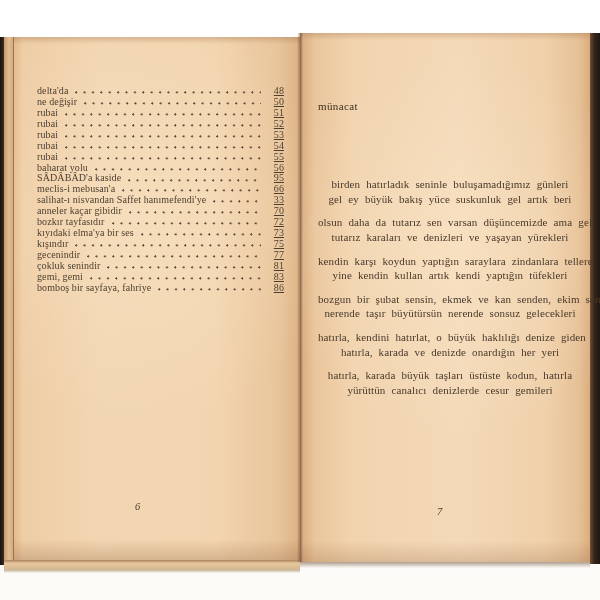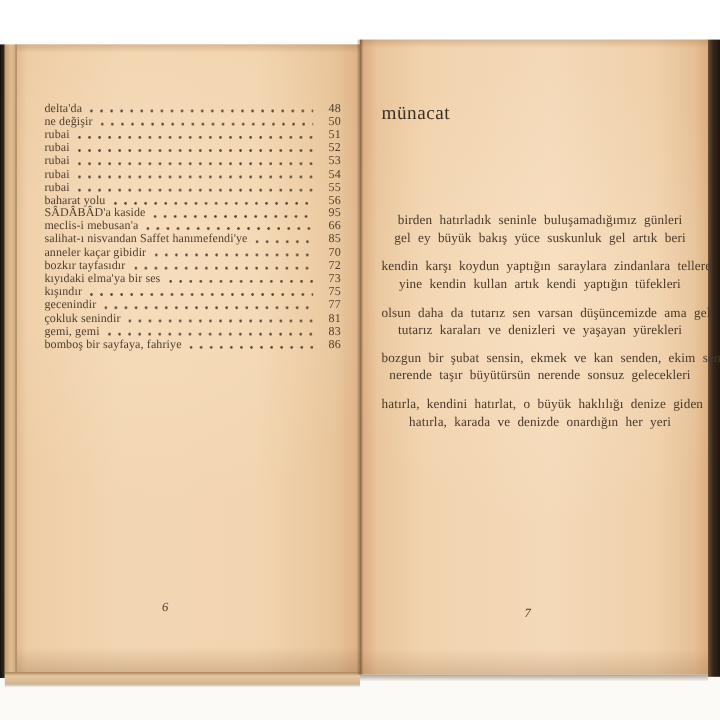--- a/index.html
+++ b/index.html
@@ -42,29 +42,29 @@
   .gutter{position:absolute;left:297px;top:0;width:6px;height:529px;
     background:linear-gradient(to right,rgba(110,70,40,0),rgba(95,60,35,.40) 45%,rgba(60,40,25,.48) 55%,rgba(110,70,40,0));}
 
   
   .toc{position:absolute;left:37px;top:52px;width:247px;color:#4e3e2e;}
   .toc-row{display:flex;align-items:center;height:10.95px;font-size:10px;letter-spacing:.1px;white-space:nowrap;}
   .toc-title{flex:none;}
   .toc-dots{flex:1;align-self:stretch;margin:0 3px 0 7px;min-width:8px;
     background-image:radial-gradient(circle at 1.2px 7.4px,#5c4a38 0.9px,rgba(0,0,0,0) 1.25px);
     background-size:8.4px 10.95px;background-repeat:repeat-x;}
-  .toc-page{flex:none;min-width:20px;text-align:right;}
+  .toc-page{flex:none;min-width:20px;text-align:right;text-decoration:underline;}
 
   
   .pn{position:absolute;font-style:italic;font-size:10.5px;color:#4a3b2c;}
   .pn-left{left:135px;top:468px;}
   .pn-right{left:437px;top:473px;}
 
   
-  .poem-title{position:absolute;left:318px;top:53px;font-size:16px;letter-spacing:.4px;color:#3c2f23;}
+  .poem-title{position:absolute;left:318px;top:67px;font-size:11px;letter-spacing:.4px;color:#3c2f23;}
   .poem{position:absolute;left:318px;top:144px;width:264px;font-size:11px;line-height:14.5px;
     color:#49392a;word-spacing:3.2px;letter-spacing:.1px;}
   .stanza{margin:0 0 9.3px 0;text-align:center;}
   .poem-line{white-space:nowrap;}
 </style>
 </head>
 <body>
 
 <div class="photo">
   <div class="book">
@@ -137,21 +137,21 @@
 
         <div class="toc-row">
           <span class="toc-title">meclis-i mebusan'a</span>
           <span class="toc-dots"></span>
           <span class="toc-page">66</span>
         </div>
 
         <div class="toc-row">
           <span class="toc-title">salihat-ı nisvandan Saffet hanımefendi'ye</span>
           <span class="toc-dots"></span>
-          <span class="toc-page">85</span>
+          <span class="toc-page">33</span>
         </div>
 
         <div class="toc-row">
           <span class="toc-title">anneler kaçar gibidir</span>
           <span class="toc-dots"></span>
           <span class="toc-page">70</span>
         </div>
 
         <div class="toc-row">
           <span class="toc-title">bozkır tayfasıdır</span>
@@ -203,37 +203,41 @@
 
     <div class="poem">
 
         <div class="stanza">
           <div class="poem-line">birden hatırladık seninle buluşamadığımız günleri</div>
           <div class="poem-line">gel ey büyük bakış yüce suskunluk gel artık beri</div>
         </div>
 
 
         <div class="stanza">
+          <div class="poem-line">olsun daha da tutarız sen varsan düşüncemizde ama gel</div>
+          <div class="poem-line">tutarız karaları ve denizleri ve yaşayan yürekleri</div>
+        </div>
+
+        <div class="stanza">
           <div class="poem-line">kendin karşı koydun yaptığın saraylara zindanlara tellere</div>
           <div class="poem-line">yine kendin kullan artık kendi yaptığın tüfekleri</div>
         </div>
 
         <div class="stanza">
-          <div class="poem-line">olsun daha da tutarız sen varsan düşüncemizde ama gel</div>
-          <div class="poem-line">tutarız karaları ve denizleri ve yaşayan yürekleri</div>
-        </div>
-
-        <div class="stanza">
           <div class="poem-line">bozgun bir şubat sensin, ekmek ve kan senden, ekim sensin</div>
           <div class="poem-line">nerende taşır büyütürsün nerende sonsuz gelecekleri</div>
         </div>
 
         <div class="stanza">
           <div class="poem-line">hatırla, kendini hatırlat, o büyük haklılığı denize giden</div>
           <div class="poem-line">hatırla, karada ve denizde onardığın her yeri</div>
         </div>
 
+        <div class="stanza">
+          <div class="poem-line">hatırla, karada büyük taşları üstüste kodun, hatırla</div>
+          <div class="poem-line">yürüttün canalıcı denizlerde cesur gemileri</div>
+        </div>
       </div>
 
     <div class="pn pn-right">7</div>
 
   </div>
 </div>
 
 </body></html>

